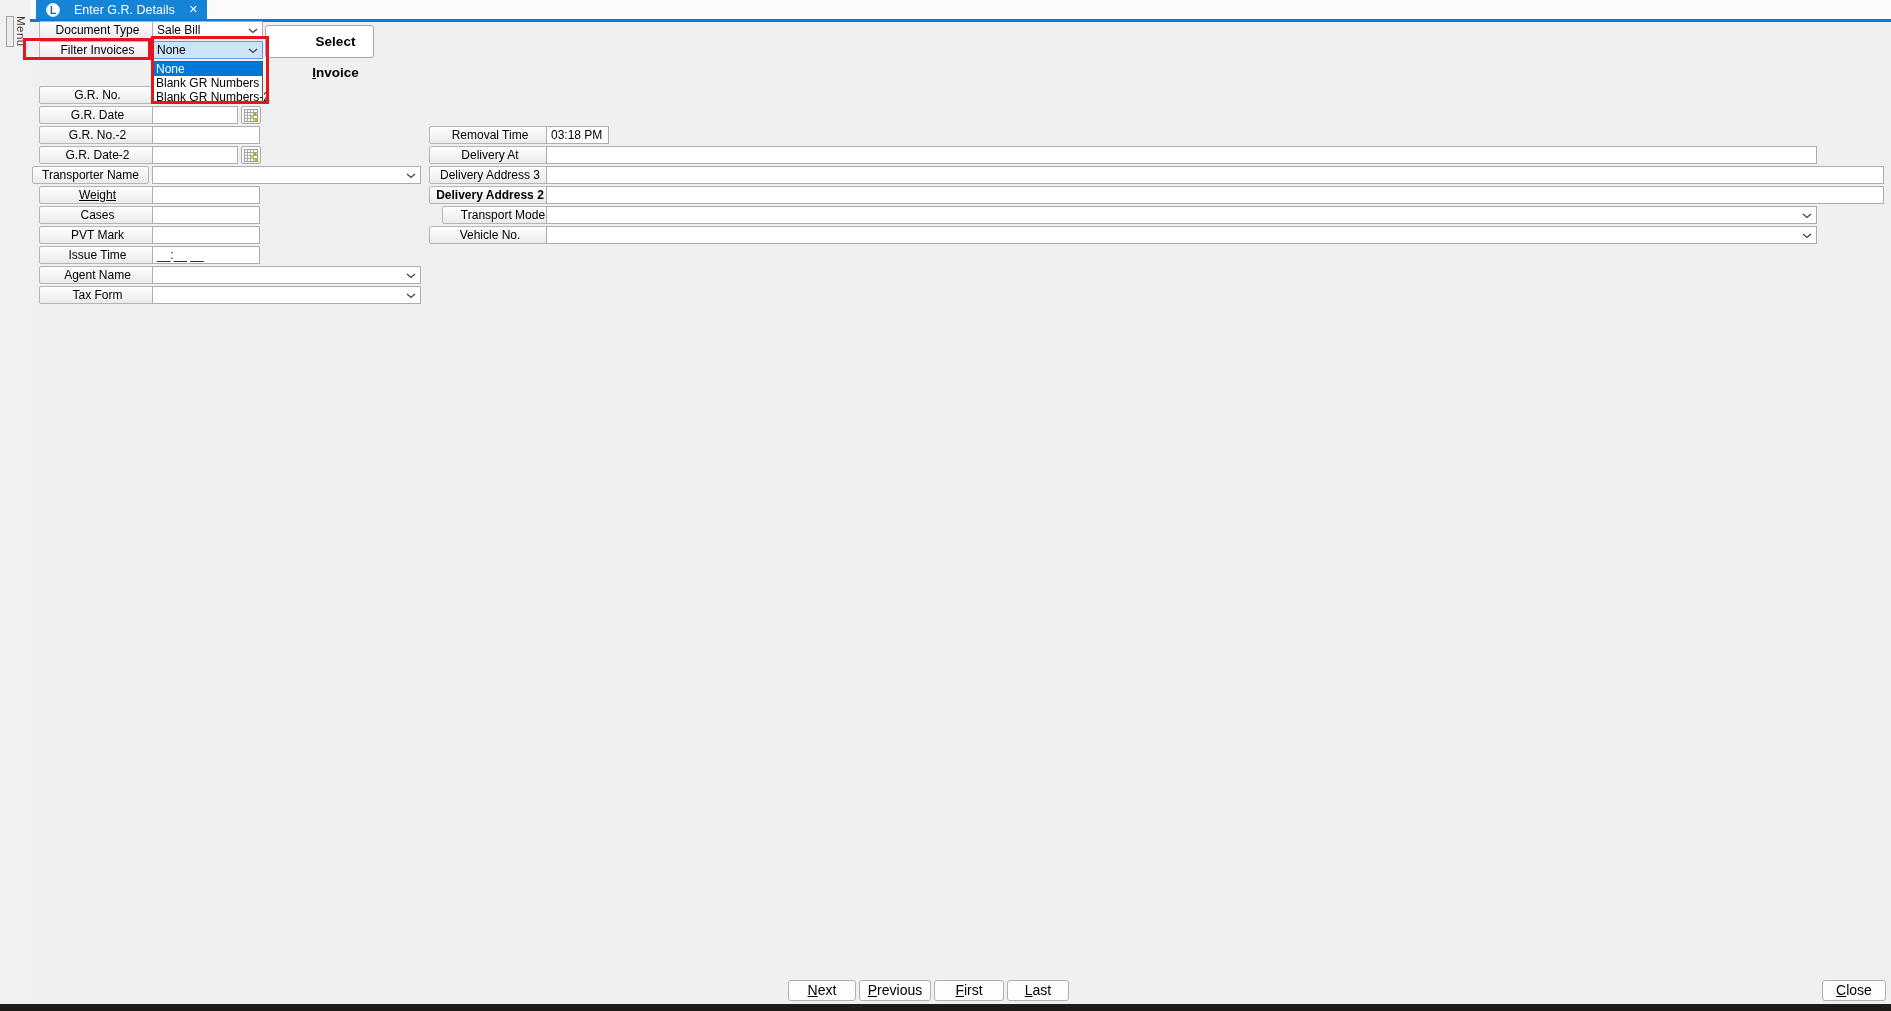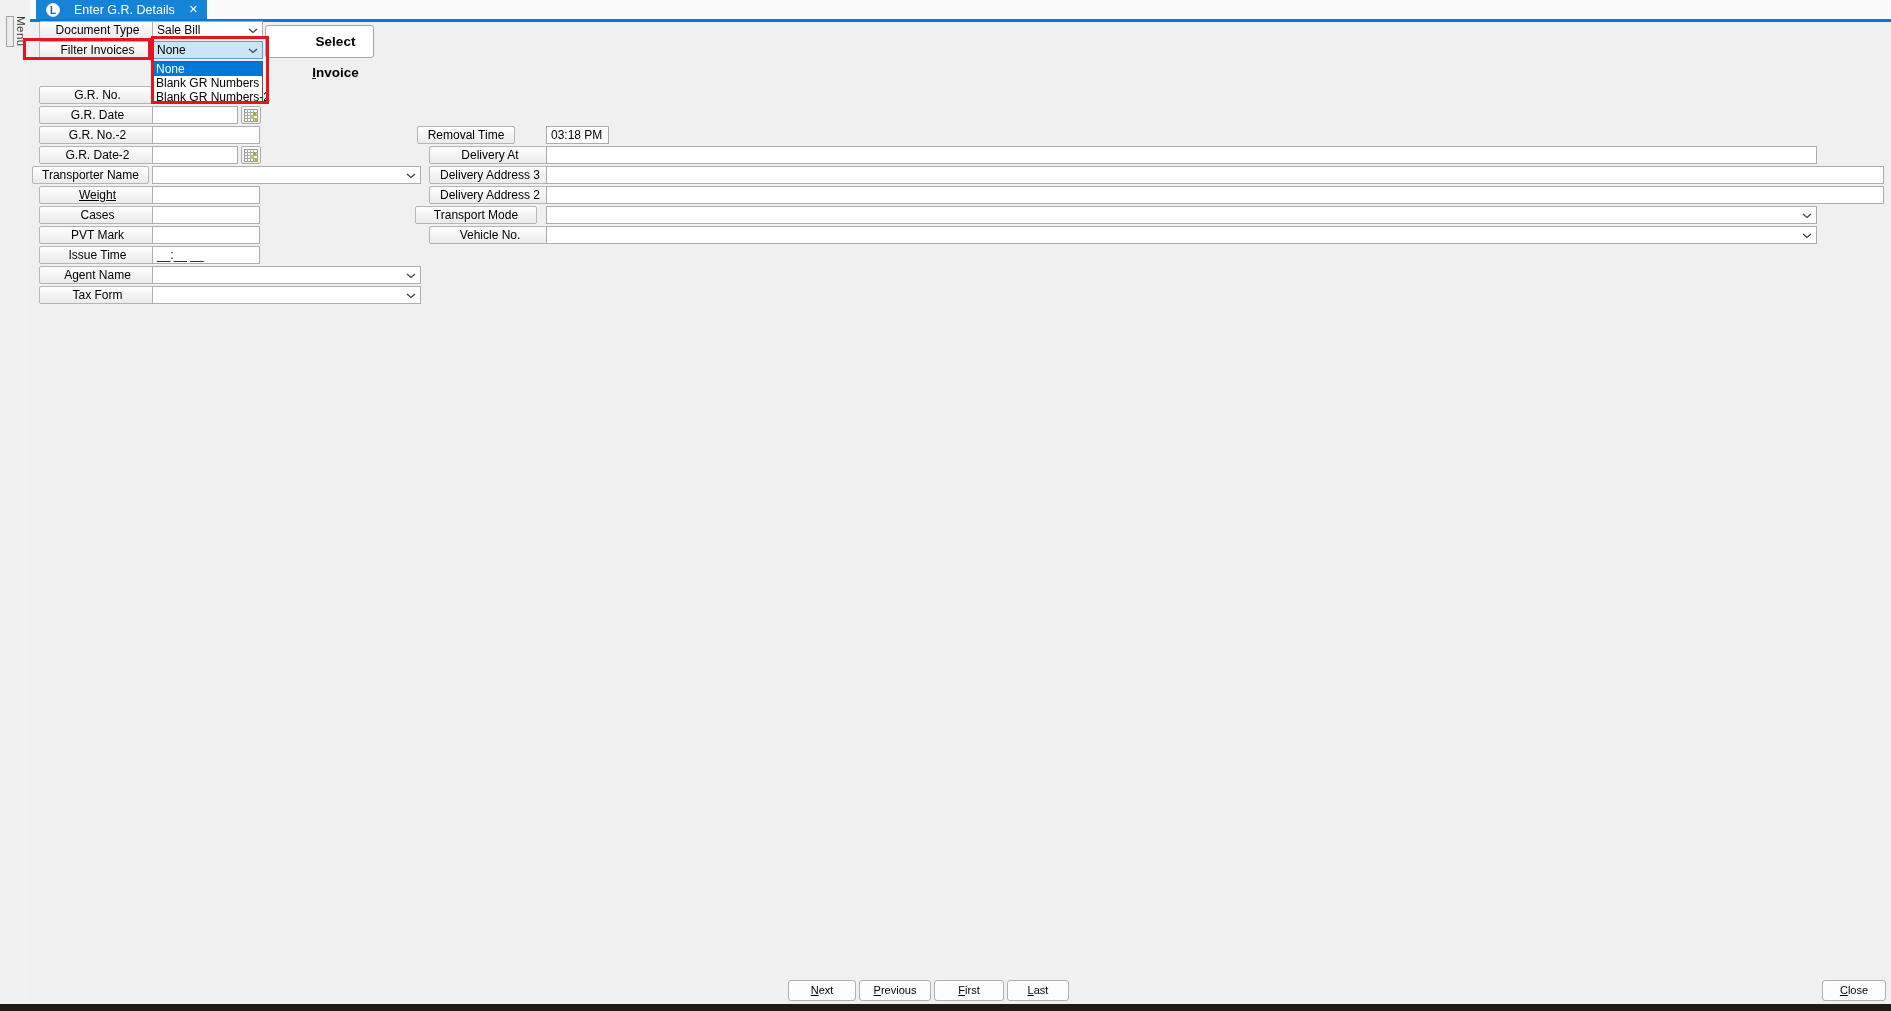--- a/index.html
+++ b/index.html
@@ -42,21 +42,21 @@
     background:#fff; border:1px solid #565656; z-index:10; }
   .dd-item { height:14px; line-height:14px; padding-left:3px; white-space:nowrap; }
   .dd-item.selected { background:#0078d7; color:#fff; }
   
   .anno { position:absolute; border:3px solid #e5151d; z-index:20; pointer-events:none; }
   
   .big-btn { position:absolute; left:265px; top:25px; width:109px; height:33px;
     background:#fff; border:1px solid #a6a6a6; border-radius:3px;
     font-weight:bold; font-size:13.5px; text-align:center; line-height:31px;padding-left:32px; }
   .nav-btn { position:absolute; top:980px; height:21px; background:#fdfdfd;
-    border:1px solid #b0b0b0; border-radius:3px; text-align:center; line-height:19px; font-size:11px; }
+    border:1px solid #b0b0b0; border-radius:3px; text-align:center; line-height:19px; font-size:14px; }
   .mn { text-decoration:underline; }
   
   .bottom-bar { position:absolute; left:0; top:1004px; width:1891px; height:7px; background:#201a17; }
 </style>
 </head>
 <body>
 
 <div class="left-strip">
   <div class="menu-handle"></div>
   <div class="menu-label">Menu</div>
@@ -156,33 +156,33 @@
 </div>
 
 <div class="lbl" style="left:31px; top:286px; width:117px;">Tax Form</div>
 <div class="combo" style="left:152px; top:286px; width:269px;">
   <span></span>
   <svg class="chev" width="10" height="6" viewBox="0 0 10 6">
       <path d="M1 1l4 3.5L9 1" fill="none" stroke="#444" stroke-width="1.3"></path>
     </svg>
 </div>
 
-<div class="lbl" style="left:409px; top:126px; width:98px;">Removal Time</div>
+<div class="lbl" style="left:421px; top:126px; width:122px;">Removal Time</div>
 <div class="inp" style="left:546px; top:126px; width:63px;">03:18 PM</div>
 
 <div class="lbl" style="left:421px; top:146px; width:122px;">Delivery At</div>
 <div class="inp" style="left:546px; top:146px; width:1271px;"></div>
 
 <div class="lbl" style="left:421px; top:166px; width:122px;">Delivery Address 3</div>
 <div class="inp" style="left:546px; top:166px; width:1338px;"></div>
 
-<div class="lbl" style="left:421px; top:186px; width:122px;">Delivery Address 2</div>
+<div class="lbl" style="left:421px; top:186px; width:122px;font-weight:bold;">Delivery Address 2</div>
 <div class="inp" style="left:546px; top:186px; width:1338px;"></div>
 
-<div class="lbl" style="left:407px; top:206px; width:122px;">Transport Mode</div>
+<div class="lbl" style="left:434px; top:206px; width:122px;">Transport Mode</div>
 <div class="combo" style="left:546px; top:206px; width:1271px;">
   <span></span>
   <svg class="chev" width="10" height="6" viewBox="0 0 10 6">
       <path d="M1 1l4 3.5L9 1" fill="none" stroke="#444" stroke-width="1.3"></path>
     </svg>
 </div>
 
 <div class="lbl" style="left:421px; top:226px; width:122px;">Vehicle No.</div>
 <div class="combo" style="left:546px; top:226px; width:1271px;">
   <span></span>

